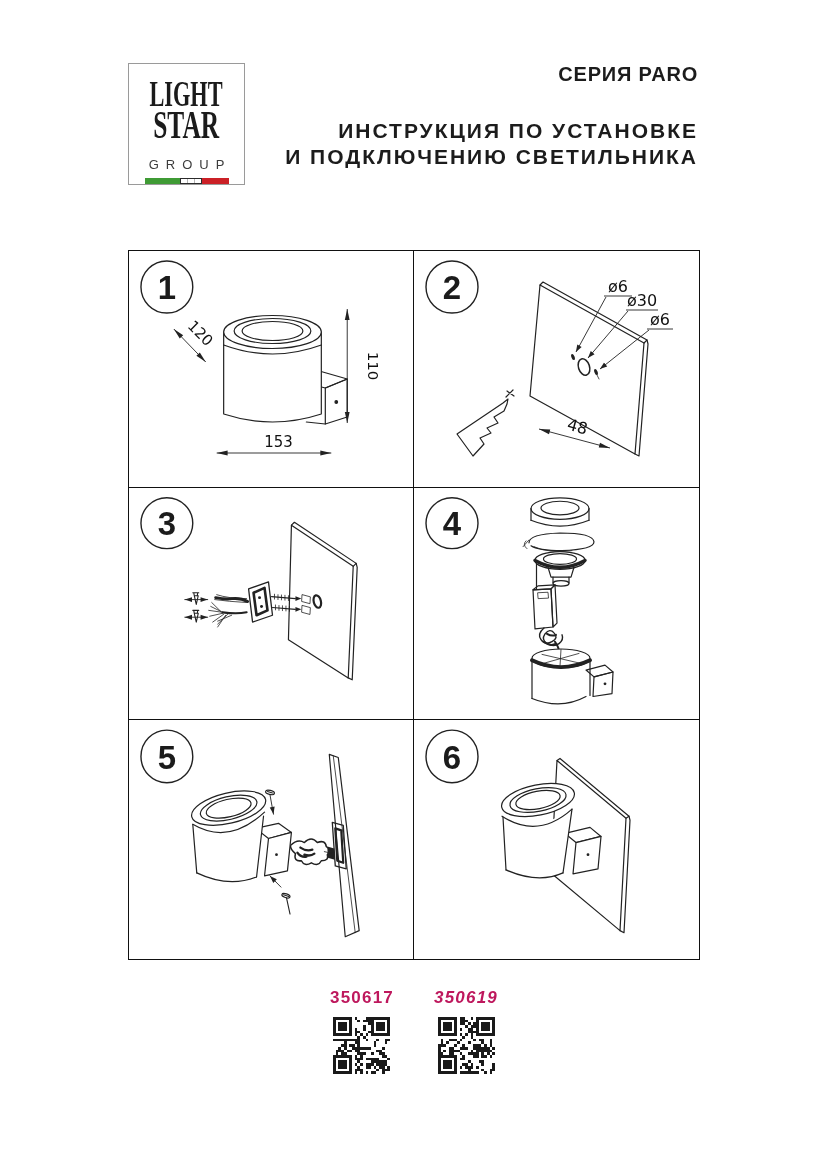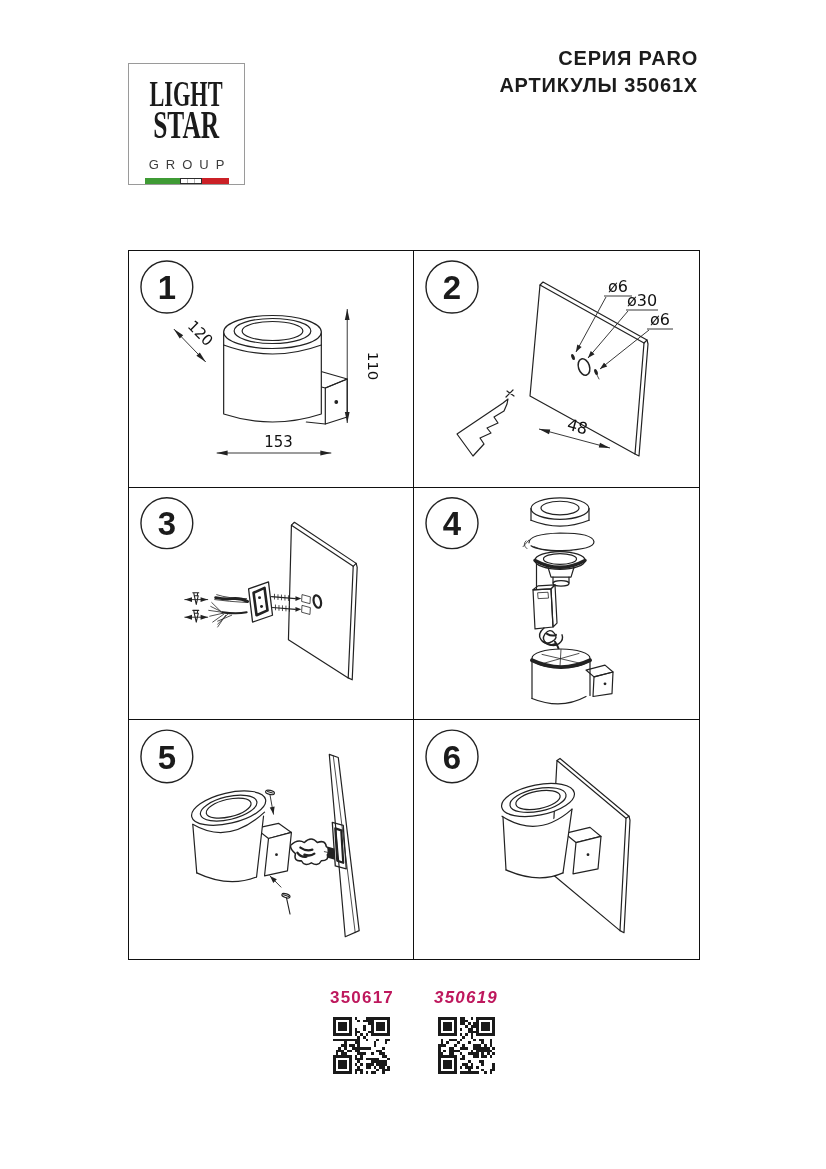--- a/index.html
+++ b/index.html
@@ -13,21 +13,21 @@
               transform:scaleX(.62);letter-spacing:0;color:#1b1b1b;}
   .logo-star{font-family:"Liberation Serif",serif;font-weight:700;font-size:41px;line-height:33px;
              transform:scaleX(.62);color:#1b1b1b;}
   .logo-group{font-size:13px;font-weight:400;letter-spacing:7px;margin-left:7px;margin-top:16px;color:#3c3c3c;}
   .flag{margin-top:6px;width:84px;height:7px;display:flex;}
   .flag .g{flex:0 0 35px;background:#3f9b35;}
   .flag .w{flex:0 0 22px;background:#ffffff;border:1px solid #2b2b2b;box-sizing:border-box;
            background-image:linear-gradient(90deg,transparent 6px,#b5b5b5 6px,#b5b5b5 7px,transparent 7px,transparent 13px,#b5b5b5 13px,#b5b5b5 14px,transparent 14px);}
   .flag .r{flex:0 0 27px;background:#cb2026;}
   
-  .titles{position:absolute;right:128px;top:45px;text-align:right;}
+  .titles{position:absolute;right:128px;top:61px;text-align:right;}
   .titles .t1{font-size:20px;font-weight:700;letter-spacing:.8px;line-height:27px;white-space:nowrap;}
   .titles .t2wrap{margin-top:30px;}
   .titles .t2{font-size:21px;font-weight:700;letter-spacing:2px;line-height:26px;white-space:nowrap;}
   
   .grid{position:absolute;left:128px;top:250px;width:570px;height:708px;border:1.2px solid #111;
         display:grid;grid-template-columns:285px 285px;grid-template-rows:237px 232px 239px;box-sizing:content-box;background:#fff;}
   .cell{box-sizing:border-box;}
   .cell.bR{border-right:1.2px solid #111;}
   .cell.bB{border-bottom:1.2px solid #111;}
   .cell svg{width:100%;height:100%;display:block;}
@@ -66,21 +66,24 @@
     <div class="logo-group">GROUP</div>
     <div class="flag">
       <div class="g"></div>
       <div class="w"></div>
       <div class="r"></div>
     </div>
   </div>
 
   <div class="titles">
     <div class="t1">СЕРИЯ PARO</div>
-    <div class="t1">АРТИКУЛЫ 35061X</div>
+    <div class="t2wrap">
+      <div class="t2">ИНСТРУКЦИЯ ПО УСТАНОВКЕ</div>
+      <div class="t2">И ПОДКЛЮЧЕНИЮ СВЕТИЛЬНИКА</div>
+    </div>
   </div>
 
   <div class="grid">
 
     <div class="cell bR bB">
       <svg viewBox="0 0 285 236" preserveAspectRatio="none">
         <g class="art">
           <circle cx="38" cy="36" r="26" stroke-width="1.4"></circle>
 
           <g>

